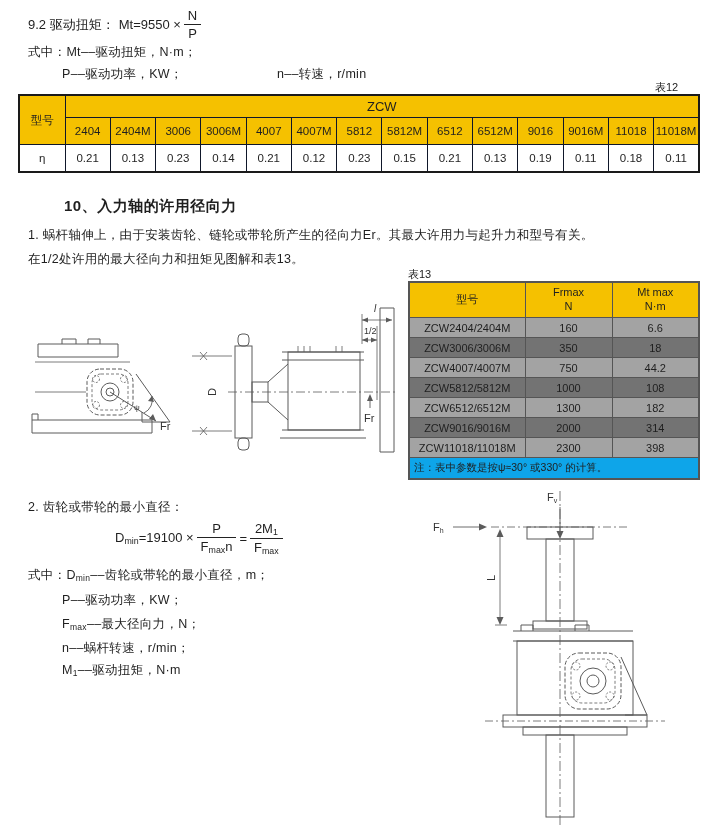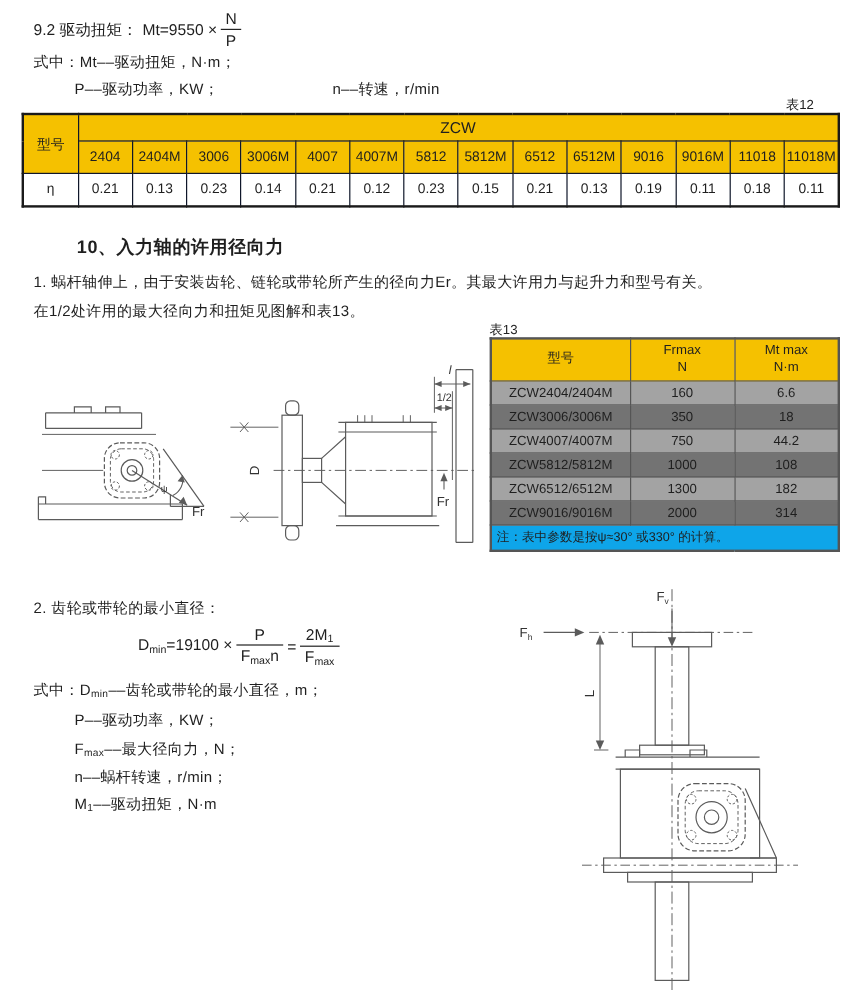--- a/index.html
+++ b/index.html
@@ -141,20 +141,25 @@
   <tr class="odd">
     <td>ZCW6512/6512M</td>
     <td>1300</td>
     <td>182</td>
   </tr>
   <tr class="even">
     <td>ZCW9016/9016M</td>
     <td>2000</td>
     <td>314</td>
   </tr>
+  <tr class="odd">
+    <td>ZCW11018/11018M</td>
+    <td>2300</td>
+    <td>398</td>
+  </tr>
   <tr class="note">
     <td colspan="3">注：表中参数是按ψ≈30° 或330° 的计算。</td>
   </tr>
 </tbody>
   </table>
 
 <svg class="abs" style="left:30px;top:300px;" width="365" height="190" viewBox="0 0 365 190">
   <g stroke="#5b5b5b" stroke-width="1" fill="none">
 
     <path d="M8 44 H88 M8 57 H88 M8 44 V57 M88 44 V57 M32 44 v-5 h14 v5 M58 44 v-5 h12 v5"></path>

